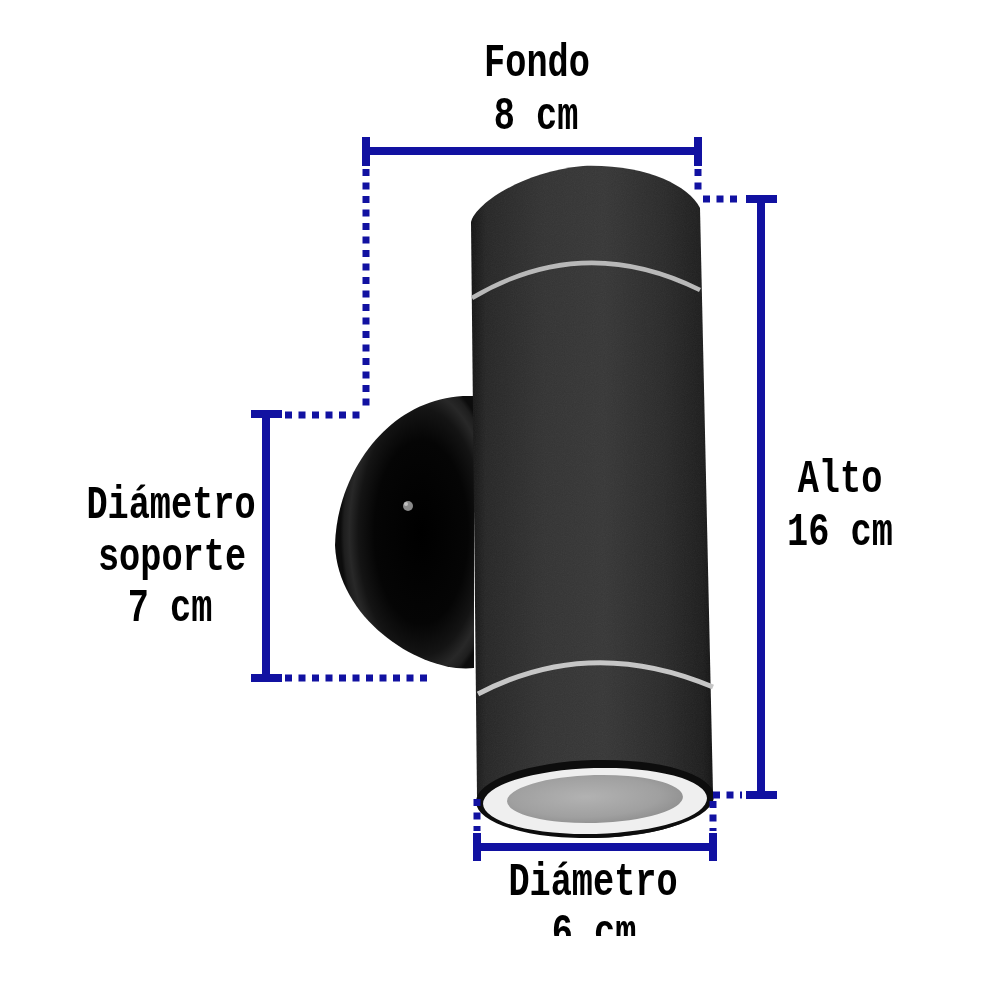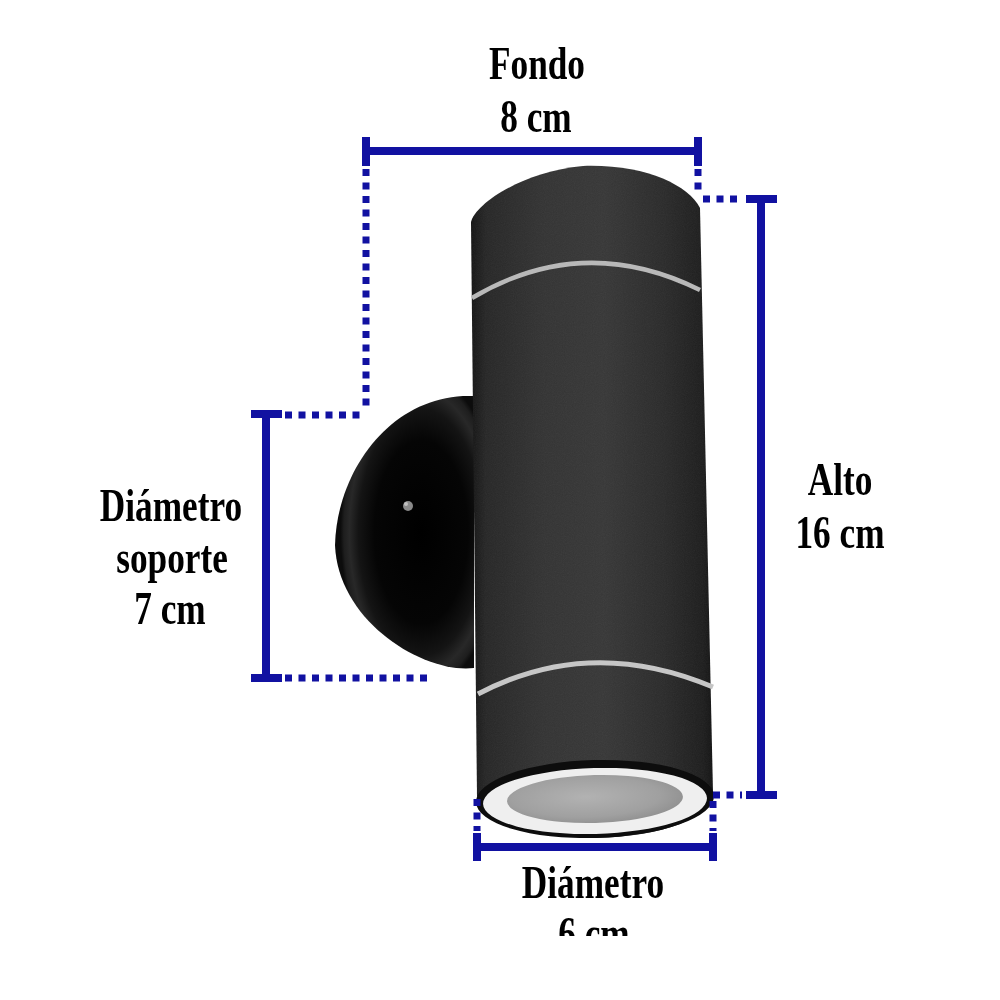--- a/index.html
+++ b/index.html
@@ -1,19 +1,19 @@
 <!DOCTYPE html>
 <html style="--dim-color: #1111A1;"><head>
 <meta charset="utf-8">
 <style>
   html,body { margin:0; padding:0; background:#ffffff; }
   .canvas {
     position:relative; width:1000px; height:936px; overflow:hidden;
     background:#ffffff;
-    font-family:Liberation Serif, serif;
+    font-family:Liberation Mono, monospace;
     text-align:center;
   }
   .canvas svg { position:absolute; left:0; top:0; }
   .dim-label {
     position:absolute;
     transform:translate(-50%,-50%) scale(0.75,1);
     font-weight:700; font-size:47px; line-height:1;
     color:#000; white-space:nowrap; letter-spacing:0;
   }
   .s { stroke:var(--dim-color,#1111A1); stroke-width:8; stroke-linecap:butt; }

